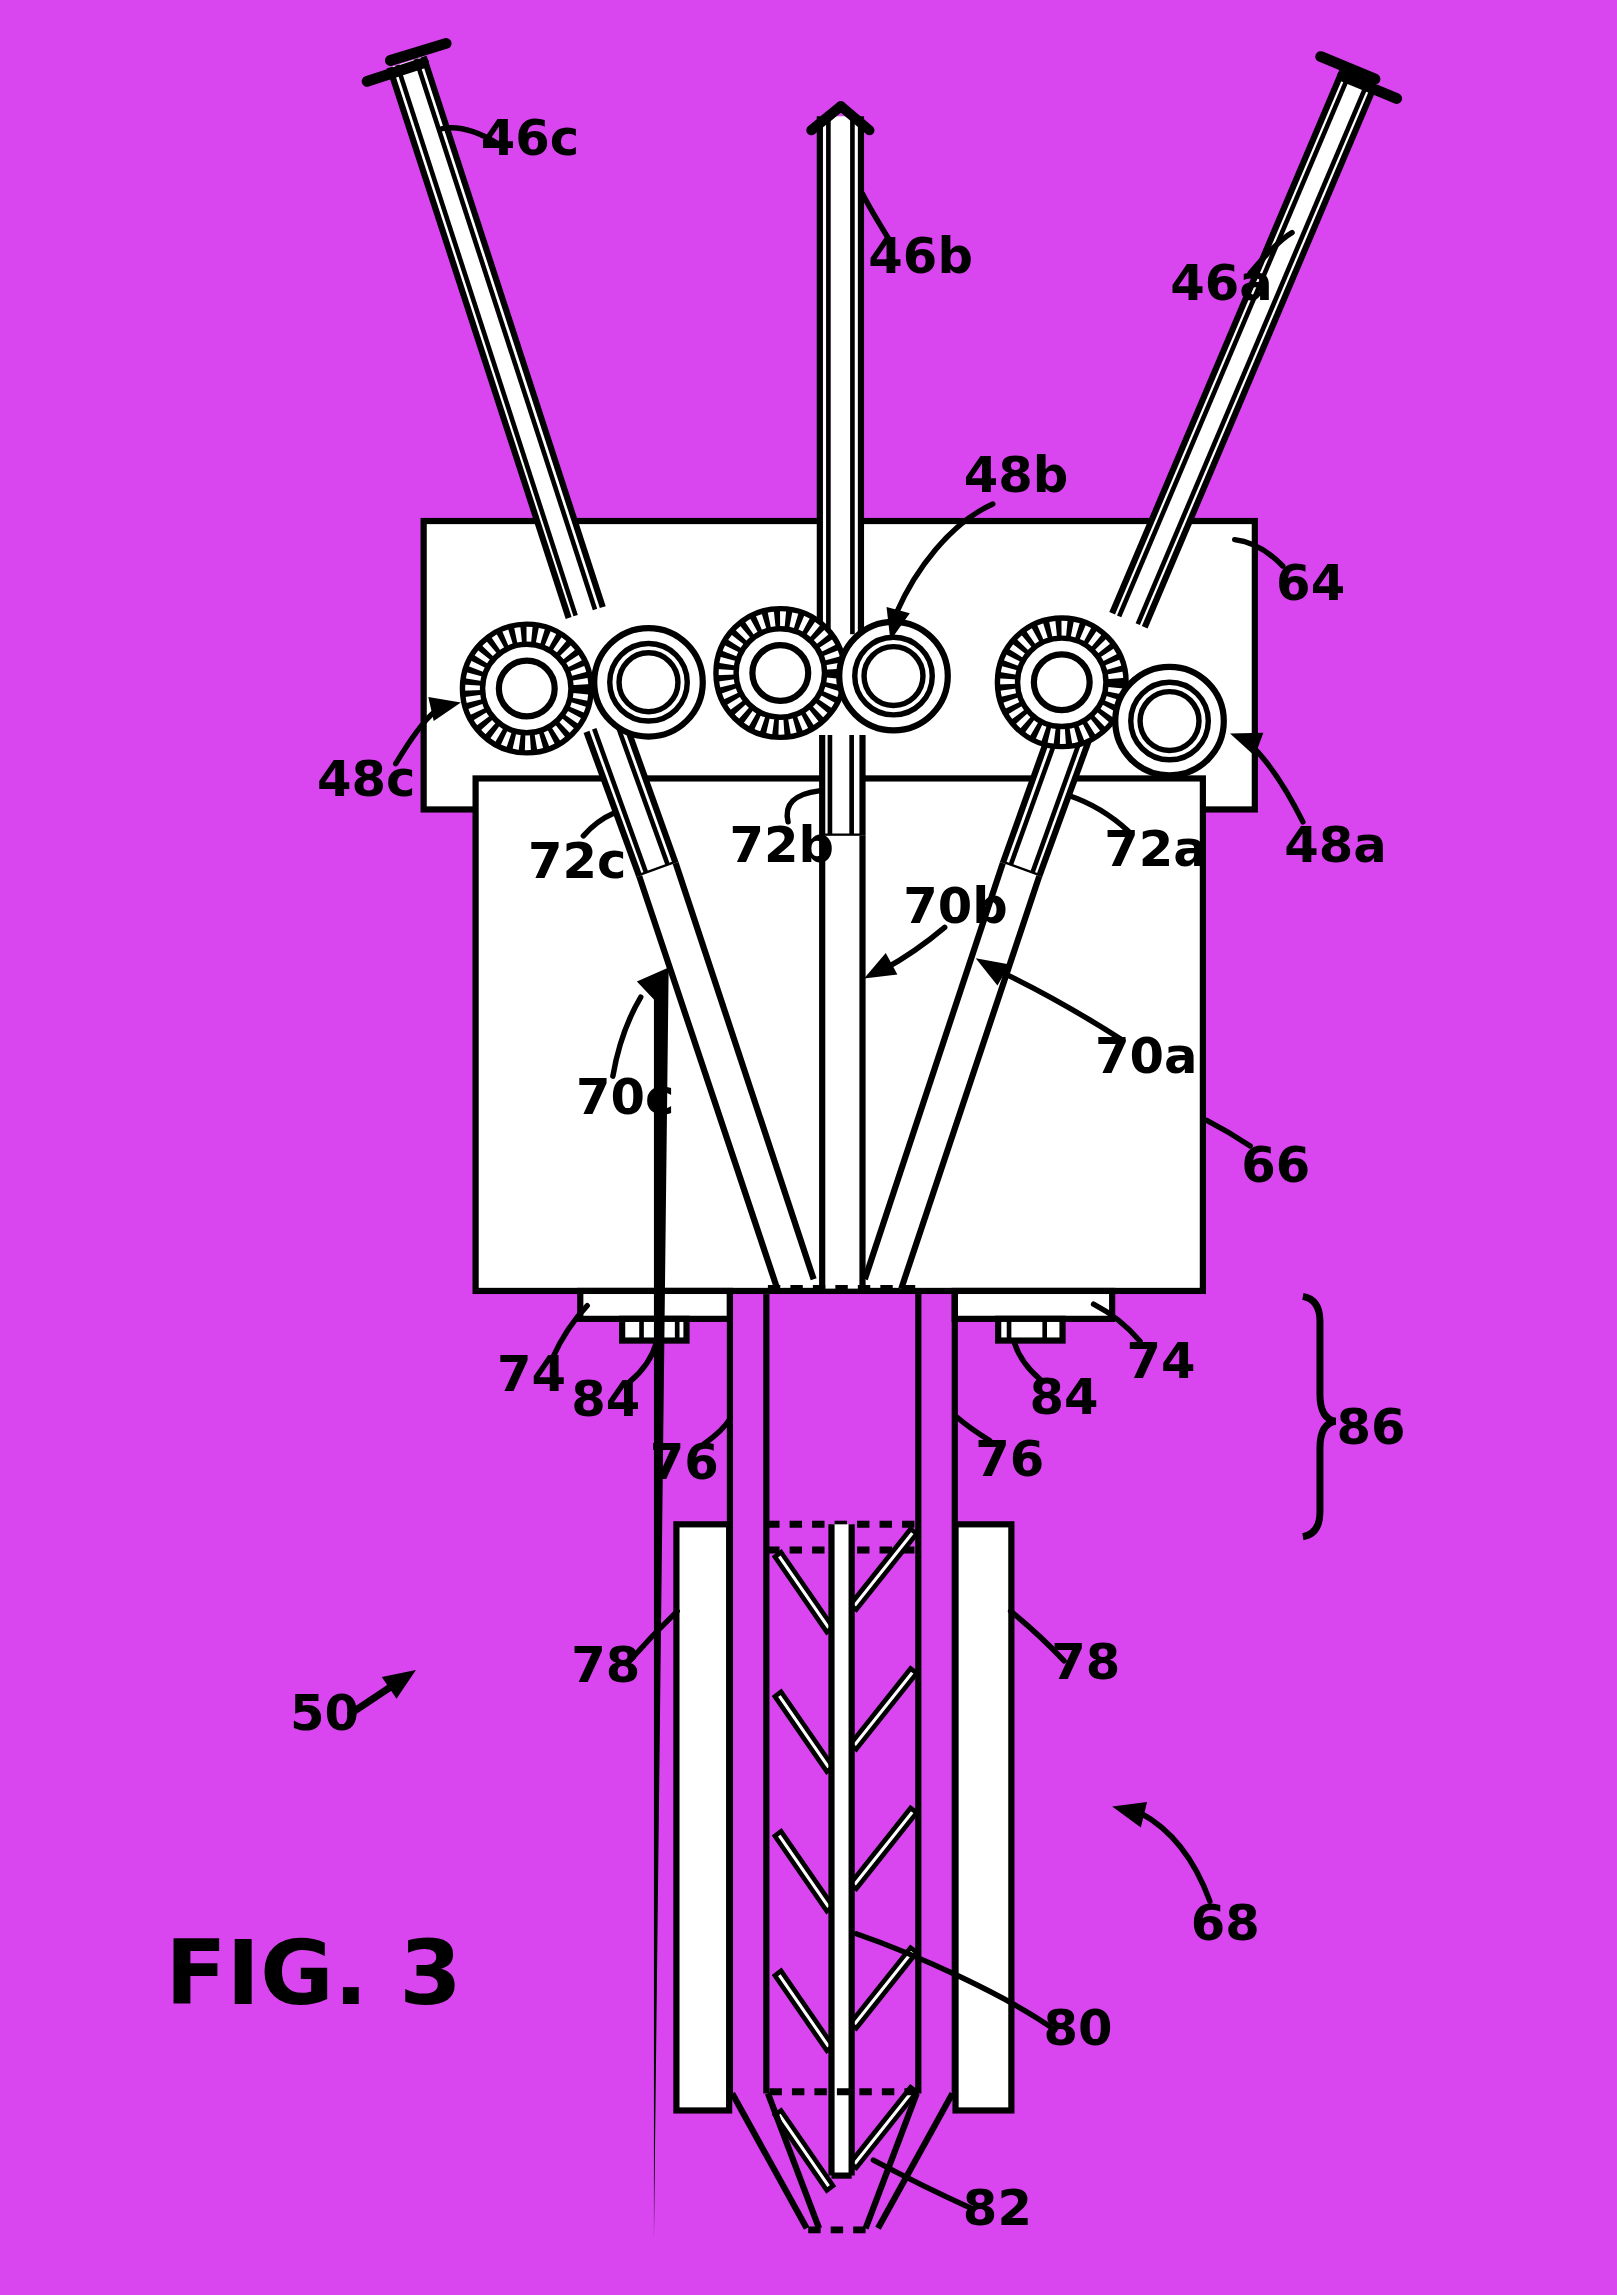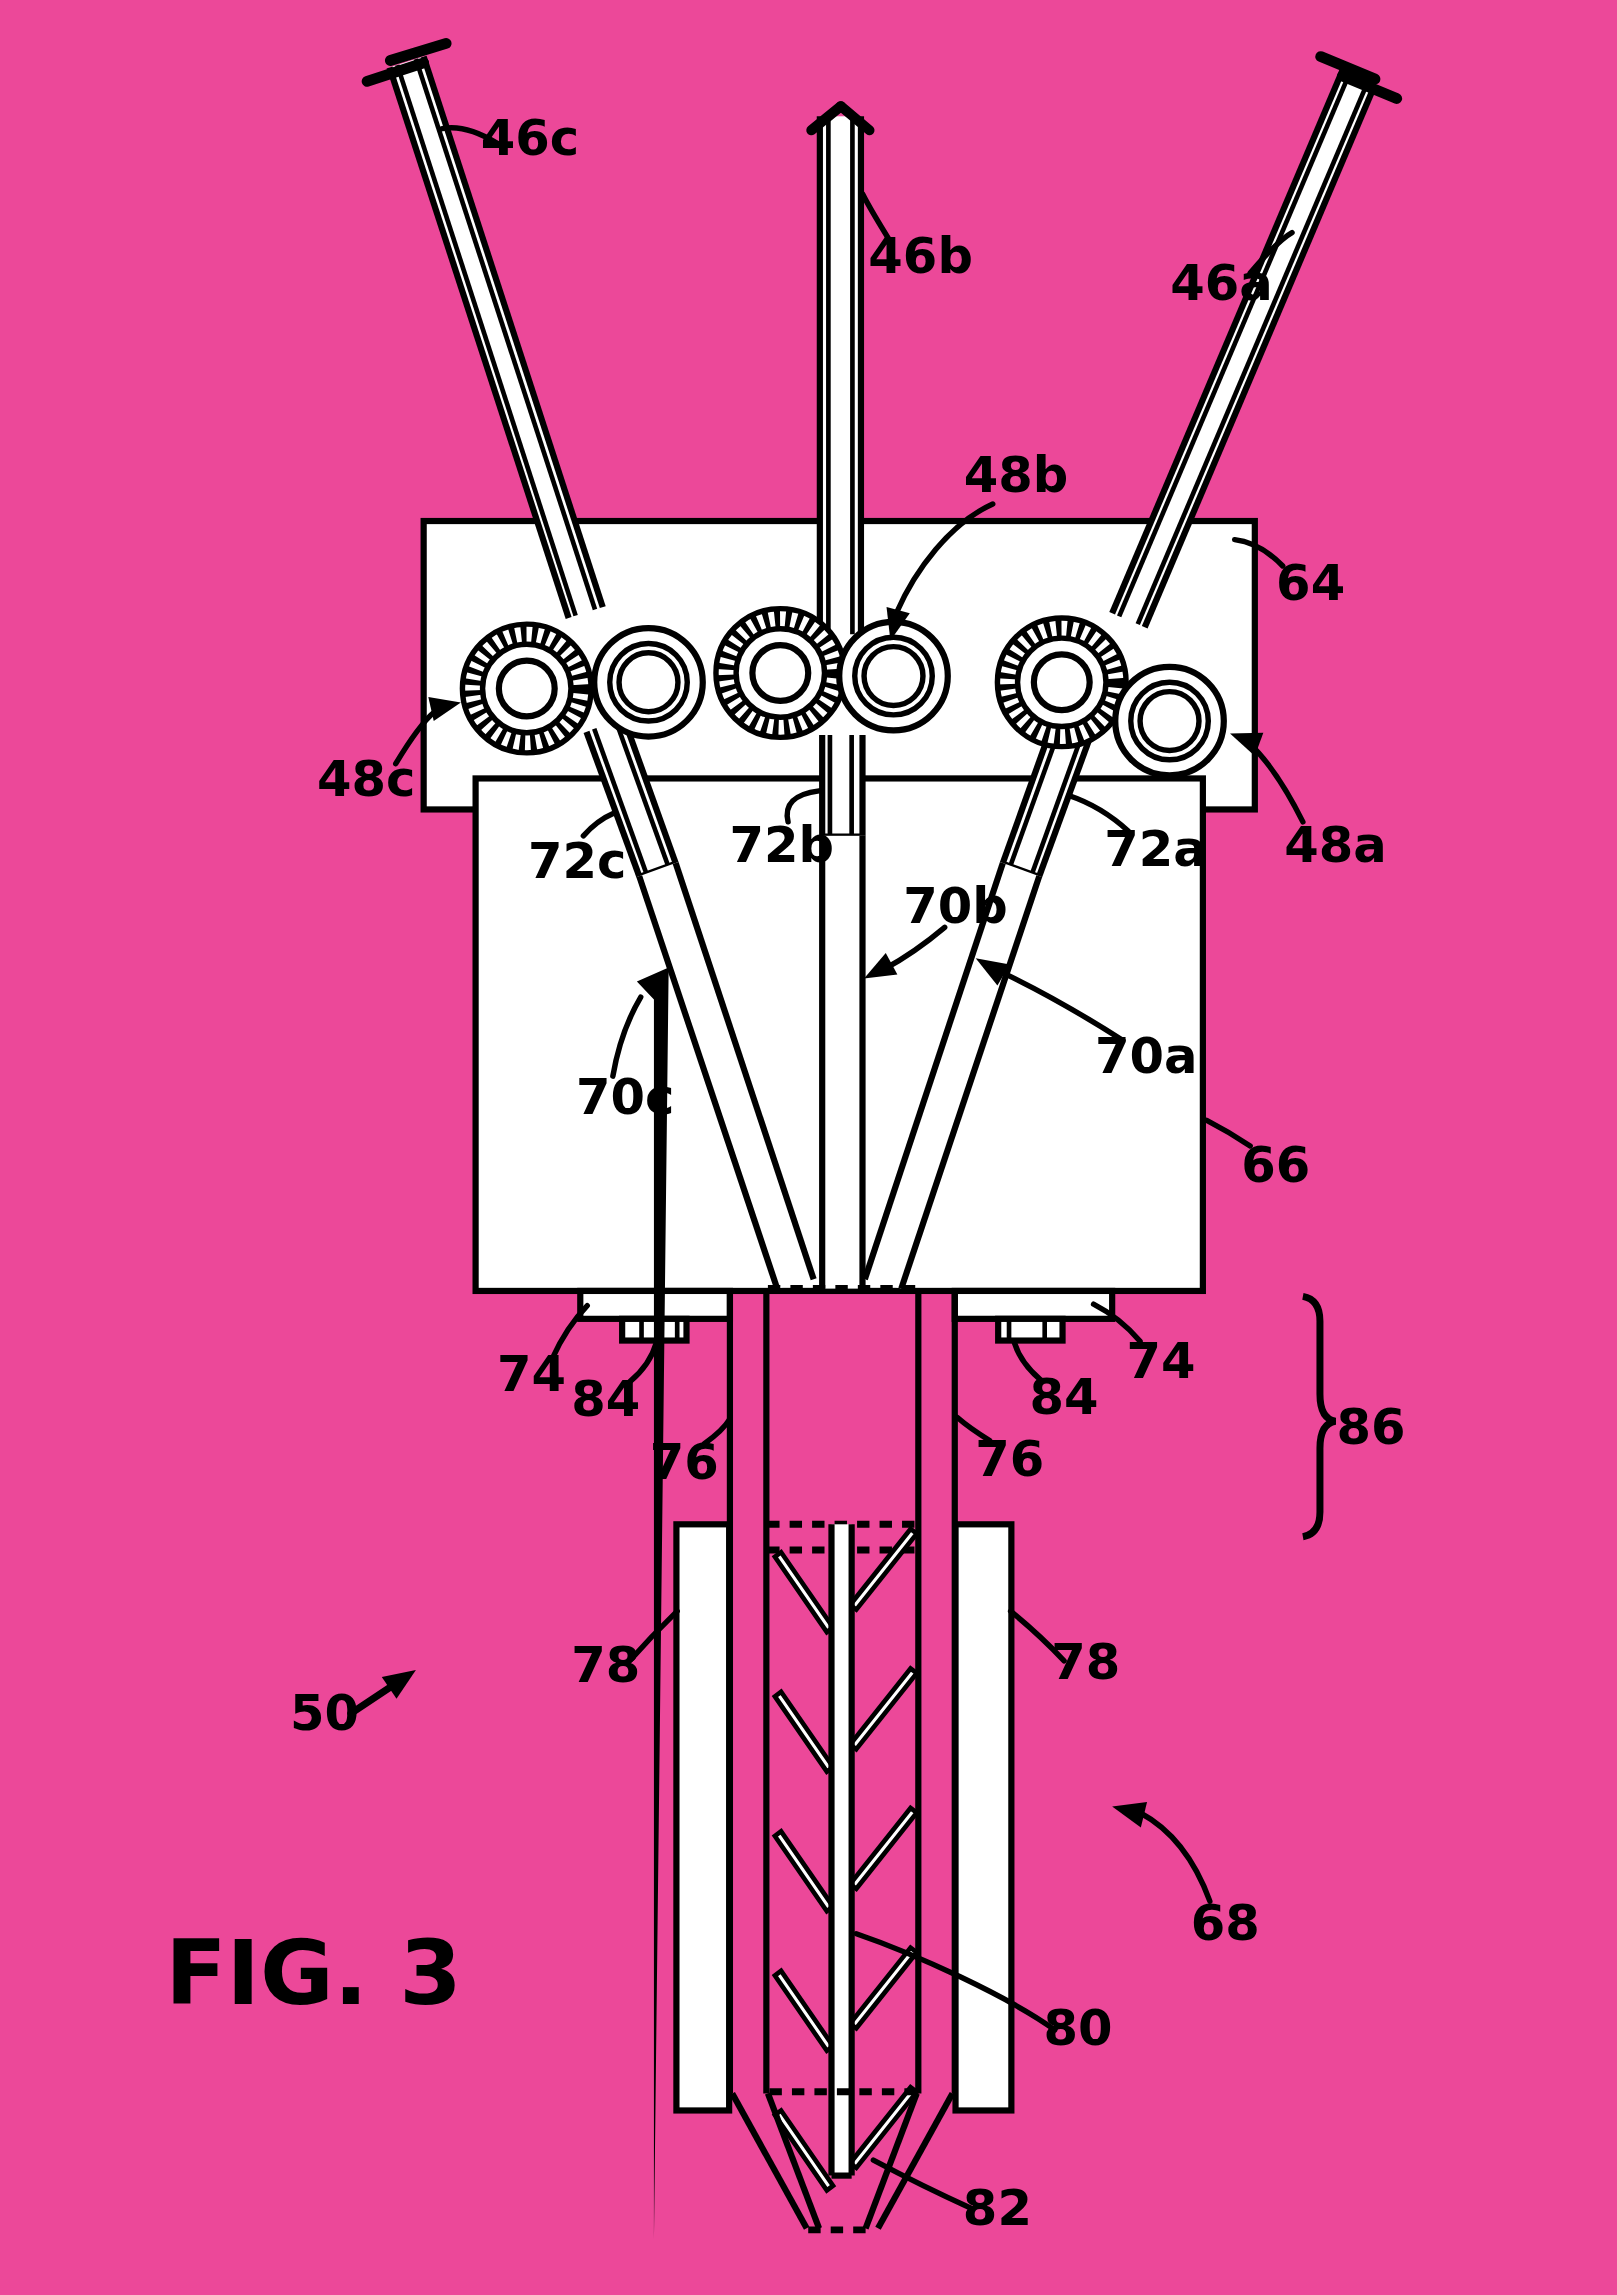--- a/index.html
+++ b/index.html
@@ -1,16 +1,16 @@
 <!DOCTYPE html>
 <html style="font-size:12.4px"><head>
 <meta charset="utf-8">
 <style>
   html,body{margin:0;padding:0;background:#ffffff;}
-  .page{position:relative;width:1618px;height:2295px;background:#ec4899;overflow:hidden;}
+  .page{position:relative;width:1618px;height:2295px;background:#d946ef;overflow:hidden;}
   svg{display:block;}
   .lbl{font-family:"DejaVu Sans",sans-serif;font-size:64px;font-weight:bold;fill:#000;}
   .fig{font-family:"DejaVu Sans",sans-serif;font-size:116px;font-weight:bold;fill:#000;}
   .ln{stroke:#000;stroke-width:8;fill:none;}
   .thin{stroke:#000;stroke-width:6;fill:none;}
   .wfill{fill:#ffffff;stroke:none;}
   .box{fill:#ffffff;stroke:#000;stroke-width:8;}
   .leader{stroke:#000;stroke-width:7;fill:none;stroke-linecap:round;}
   .dash{stroke:#000;stroke-width:9;fill:none;stroke-dasharray:16 13;}
   .cap{stroke:#000;stroke-width:14;fill:none;stroke-linecap:round;}

